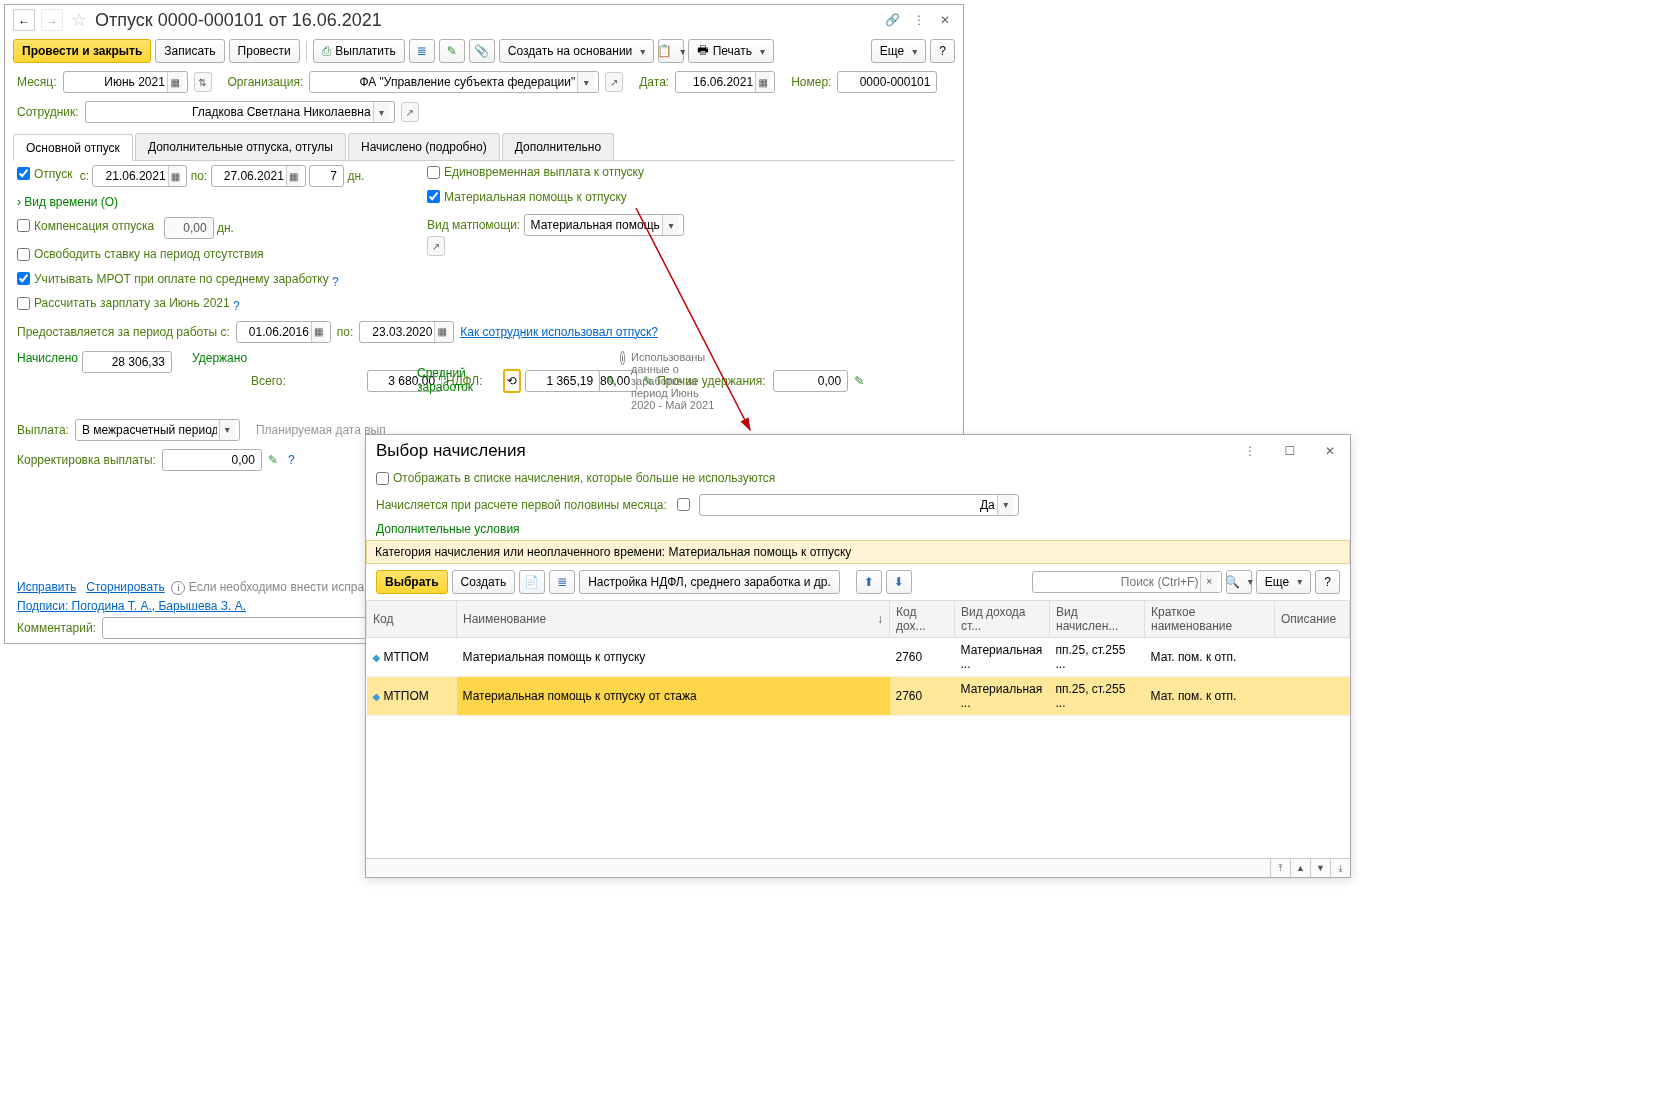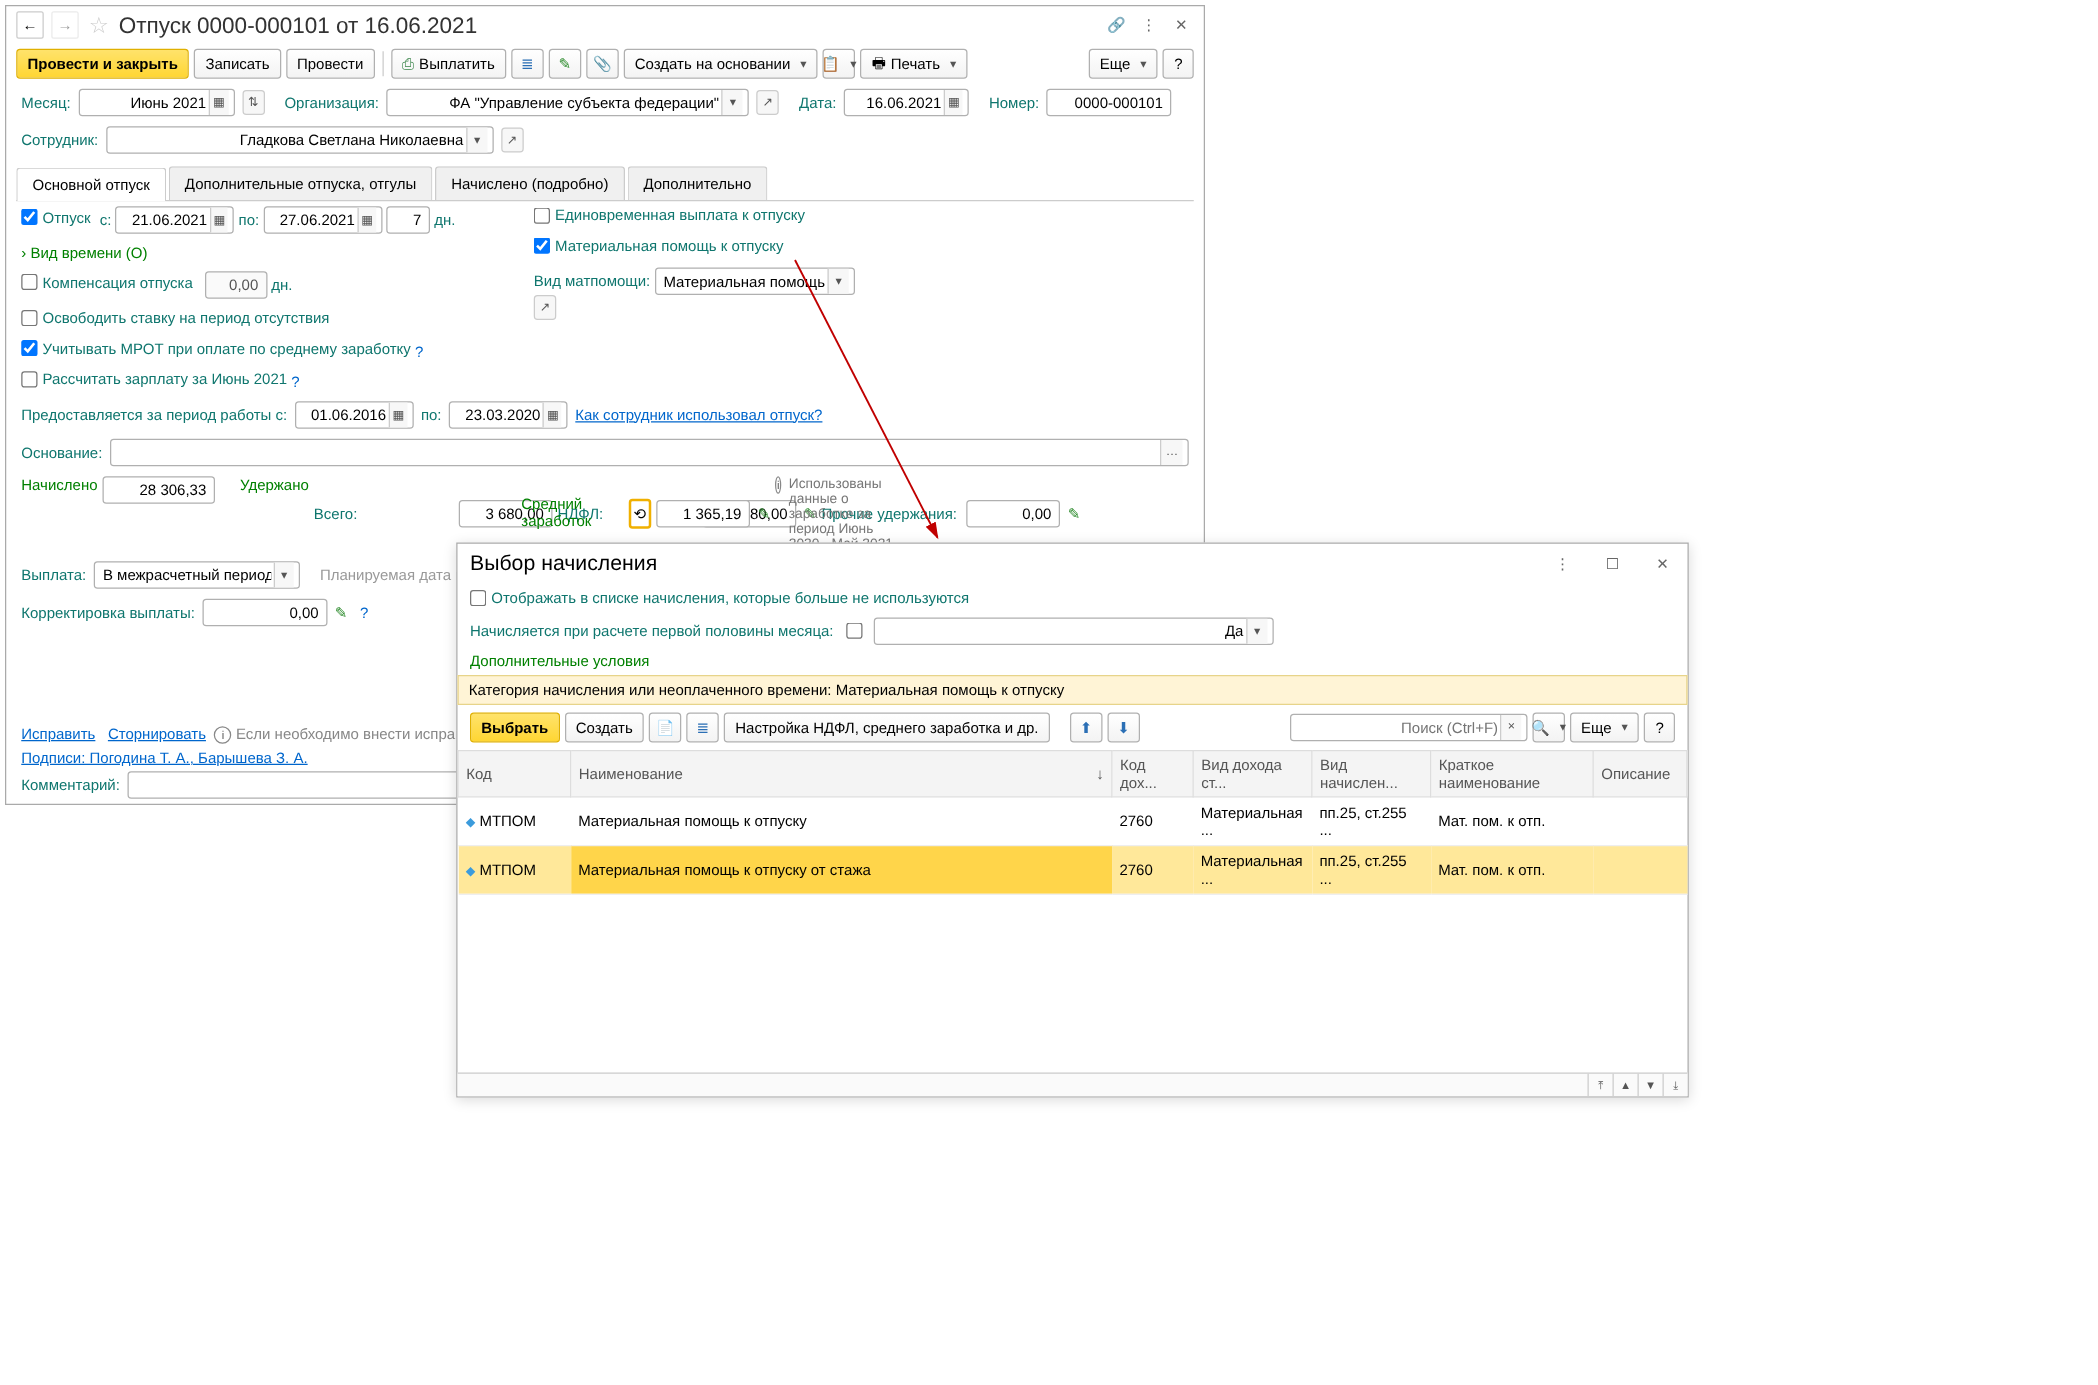--- a/index.html
+++ b/index.html
@@ -17,21 +17,21 @@
   
   .tbar { display:flex; align-items:center; padding: 4px 8px; gap: 4px; flex-wrap: nowrap; }
   .btn { height: 24px; padding: 0 8px; border: 1px solid #b0b0b0; border-radius: 3px; background: linear-gradient(#fff,#f3f3f3); display:inline-flex; align-items:center; gap:4px; cursor:pointer; white-space:nowrap; font-size:12px; }
   .btn.primary { background: linear-gradient(#ffe36b,#ffd633); border-color:#e0b000; font-weight:bold; }
   .btn.icon { width: 26px; padding:0; justify-content:center; }
   .btn.drop::after { content:"▾"; font-size:10px; margin-left:4px; color:#555; }
   .spacer { flex:1; }
   
   
   .frow { display:flex; align-items:center; padding: 4px 12px; gap: 6px; }
-  .lbl { color:#0f766e; white-space:nowrap; }
+  .lbl { color:#4d7c0f; white-space:nowrap; }
   .inp { height:22px; border:1px solid #b0b0b0; border-radius:3px; padding: 0 4px; background:#fff; display:inline-flex; align-items:center; }
   .inp input { border:0; outline:0; width:100%; font-size:12px; background:transparent;text-align:right; }
   .suffix { width:18px; height:20px; border-left:1px solid #ccc; display:flex; align-items:center; justify-content:center; color:#555; font-size:10px; cursor:pointer; background:#f7f7f7; }
   
   
   .tabs { display:flex; border-bottom:1px solid #ccc; margin: 6px 8px 0; }
   .tab { padding: 6px 12px; border:1px solid #ccc; border-bottom:none; background:#f0f0f0; border-radius:3px 3px 0 0; margin-right:2px; cursor:pointer; }
   .tab.active { background:#fff; position:relative; top:1px; }
   
   .section { padding: 4px 12px; }
@@ -230,27 +230,20 @@
         <span class="suffix">▦</span>
       </span>
     <span class="lbl">по:</span>
     <span class="inp" style="width:95px">
         <input value="23.03.2020" style="">
         <span class="suffix">▦</span>
       </span>
     <span class="blue" style="margin-left:0">Как сотрудник использовал отпуск?</span>
   </div>
 
-  <div class="frow">
-    <span class="lbl">Основание:</span>
-    <span class="inp" style="flex:1">
-        <input style="">
-        <span class="suffix">…</span>
-      </span>
-  </div>
 
   <div class="totals">
     <div class="tcol">
       <span class="hdr-lbl">Начислено</span>
       <span class="inp" style="width:90px">
           <input class="num-inp" value="28 306,33" style="">
         </span>
     </div>
     <div class="tcol" style="width:205px">
       <span class="hdr-lbl">Удержано</span>

